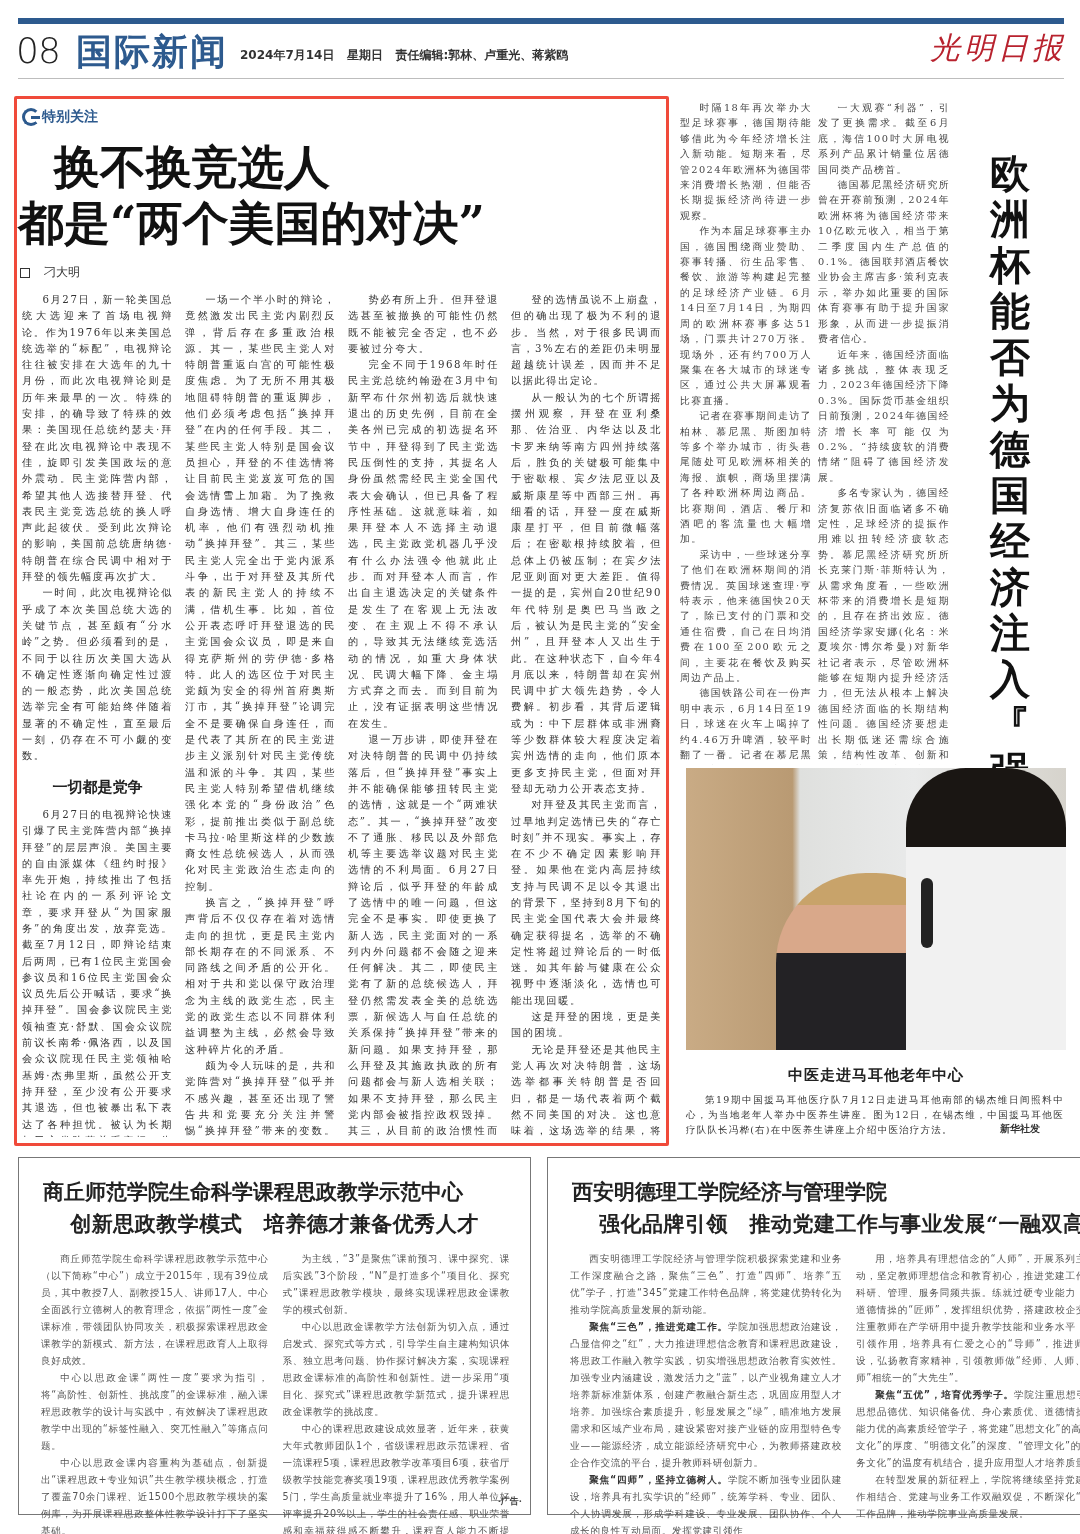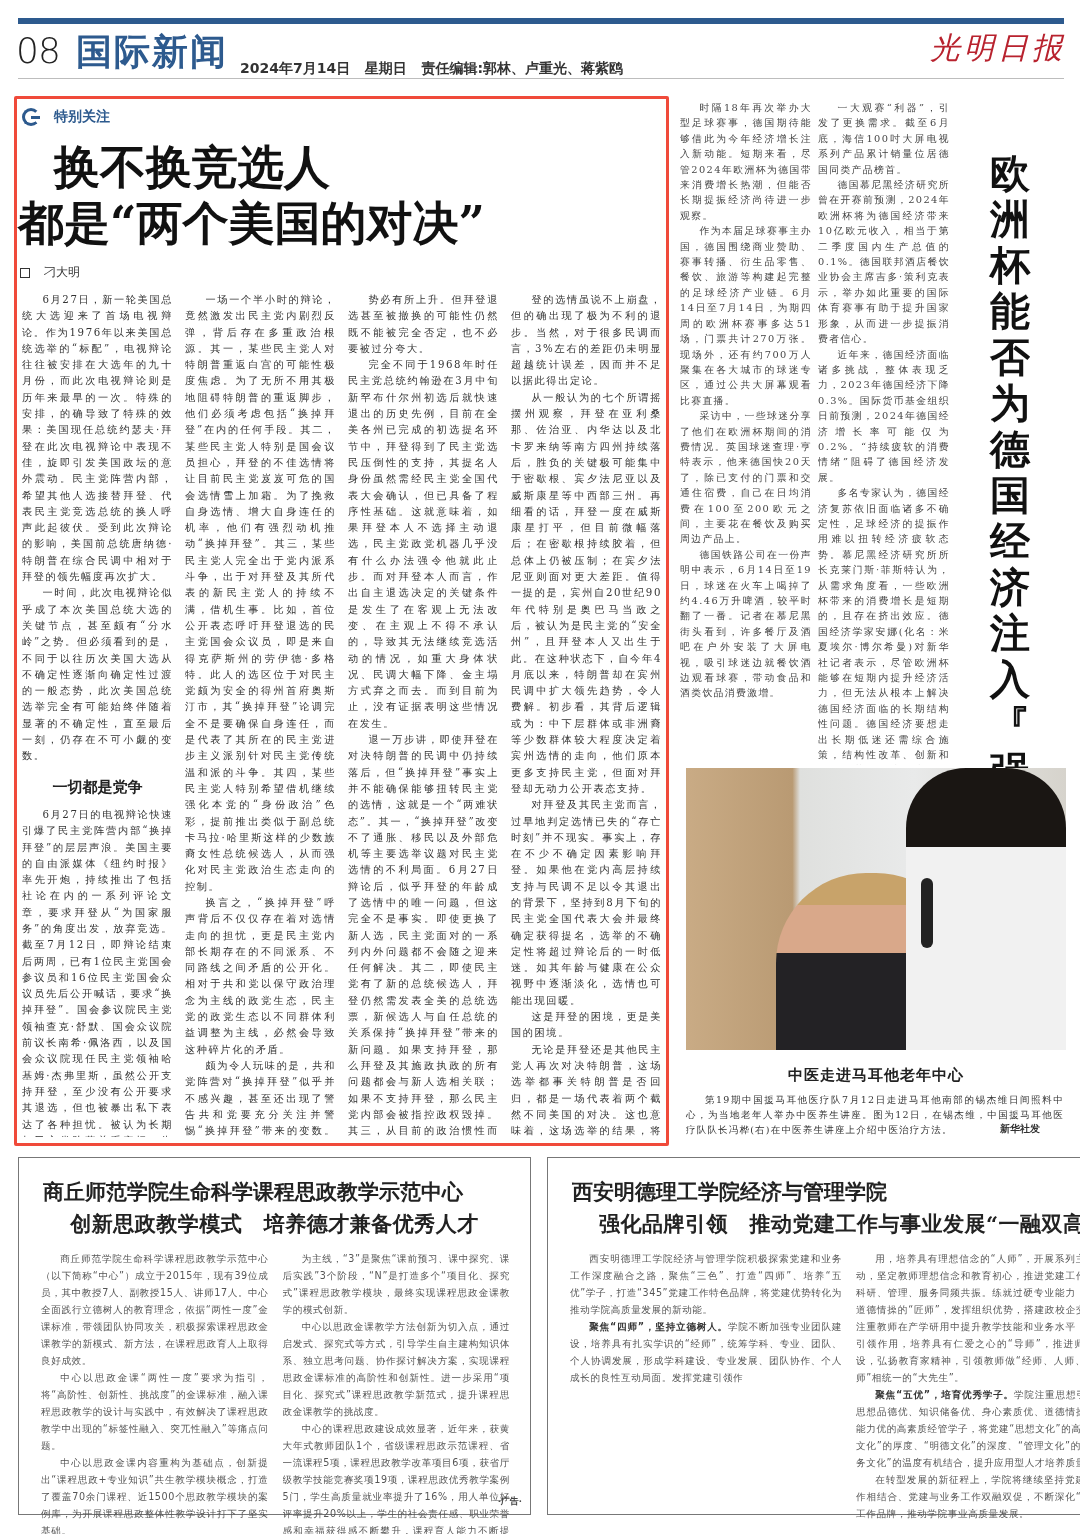--- a/index.html
+++ b/index.html
@@ -5,26 +5,26 @@
   * { box-sizing: border-box; margin: 0; padding: 0; }
   body {
     width: 1080px; height: 1534px; background: #ffffff; position: relative; overflow: hidden;
     font-family: "DejaVu Serif", "Liberation Serif", serif; color: #2a2a2a;
   }
   .abs { position: absolute; }
   
   .top-bar { left: 18px; top: 18px; width: 1046px; height: 6px; background: #2d5a8e; }
   .page-num { left: 16px; top: 30px; font-family: "DejaVu Sans", sans-serif; font-size: 36px; color: #222; font-weight: 300; letter-spacing: -1px; }
   .section-title { left: 76px; top: 28px; font-family: "DejaVu Serif", serif; font-size: 36px; font-weight: bold; color: #2d5a8e; letter-spacing: 2px; }
-  .issue-meta { left: 240px; top: 60px; font-family: "DejaVu Sans", sans-serif; font-size: 14px; color: #333; font-weight: bold; text-align: center; }
+  .issue-meta { left: 240px; top: 47px; font-family: "DejaVu Sans", sans-serif; font-size: 12px; color: #333; font-weight: bold; text-align: center; }
   .logo { left: 930px; top: 28px; font-family: "DejaVu Serif", serif; font-size: 30px; color: #b8222e; font-style: italic; letter-spacing: 4px; }
   .head-rule { left: 18px; top: 78px; width: 1046px; height: 1px; background: #bdbdbd; }
   
   .feature-box { left: 14px; top: 96px; width: 655px; height: 1050px; border: 3px solid #f04a3a; border-radius: 2px; }
-  .special-tag { left: 22px; top: 108px; font-family: "DejaVu Sans", sans-serif; font-size: 14px; font-weight: bold; color: #2d5a8e; display: flex; align-items: center; gap: 14px; }
+  .special-tag { left: 22px; top: 108px; font-family: "DejaVu Sans", sans-serif; font-size: 14px; font-weight: bold; color: #2d5a8e; display: flex; align-items: center; gap: 2px; }
   .g-icon { width: 18px; height: 18px; border: 3px solid #2d5a8e; border-right-color: transparent; border-radius: 50%; display: inline-block; position: relative; }
   .g-icon::after { content: ""; position: absolute; right: -3px; top: 5px; width: 9px; height: 3px; background: #2d5a8e; }
   .headline { left: 18px; font-family: "DejaVu Serif", serif; font-weight: bold; font-size: 46px; color: #111; letter-spacing: 0px; line-height: 54px; }
   .hl1 { top: 140px; padding-left: 36px; } .hl2 { top: 196px; }
   .byline { left: 20px; top: 264px; font-size: 12px; color: #333; display: flex; align-items: center; gap: 14px; }
   .box-sq { width: 10px; height: 10px; border: 1px solid #333; display: inline-block; }
   .cols4 { left: 22px; top: 292px; width: 640px; height: 845px; display: grid; grid-template-columns: repeat(4, 1fr); column-gap: 12px; }
   .col { font-size: 10.2px; line-height: 16.3px; text-align: justify; letter-spacing: 1.6px; color: #333; overflow: hidden; }
   .col p { text-indent: 2em; }
   .subhead { font-family: "DejaVu Sans", sans-serif; font-weight: bold; font-size: 15px; text-align: center; color: #222; margin: 14px 0 12px; text-indent: 0 !important; letter-spacing: 0; }
@@ -103,20 +103,21 @@
     <p>这是拜登的困境，更是美国的困境。</p>
     <p>无论是拜登还是其他民主党人再次对决特朗普，这场选举都事关特朗普是否回归，都是一场代表着两个截然不同美国的对决。这也意味着，这场选举的结果，将决定着美国国家道路的重大方向，持续加速着百年变局的历史演进。</p>
 
   </div>
 </div>
 
 <div class="abs euro-cols">
   <div class="col">
     <p>时隔18年再次举办大型足球赛事，德国期待能够借此为今年经济增长注入新动能。短期来看，尽管2024年欧洲杯为德国带来消费增长热潮，但能否长期提振经济尚待进一步观察。</p>
     <p>作为本届足球赛事主办国，德国围绕商业赞助、赛事转播、衍生品零售、餐饮、旅游等构建起完整的足球经济产业链。6月14日至7月14日，为期四周的欧洲杯赛事多达51场，门票共计270万张。现场外，还有约700万人聚集在各大城市的球迷专区，通过公共大屏幕观看比赛直播。</p>
+    <p>记者在赛事期间走访了柏林、慕尼黑、斯图加特等多个举办城市，街头巷尾随处可见欧洲杯相关的海报、旗帜，商场里摆满了各种欧洲杯周边商品。比赛期间，酒店、餐厅和酒吧的客流量也大幅增加。</p>
     <p>采访中，一些球迷分享了他们在欧洲杯期间的消费情况。英国球迷查理·亨特表示，他来德国快20天了，除已支付的门票和交通住宿费，自己在日均消费在100至200欧元之间，主要花在餐饮及购买周边产品上。</p>
     <p>德国铁路公司在一份声明中表示，6月14日至19日，球迷在火车上喝掉了约4.46万升啤酒，较平时翻了一番。记者在慕尼黑街头看到，许多餐厅及酒吧在户外安装了大屏电视，吸引球迷边就餐饮酒边观看球赛，带动食品和酒类饮品消费激增。</p>
 
   </div>
   <div class="col">
     <p>一大观赛“利器”，引发了更换需求。截至6月底，海信100吋大屏电视系列产品累计销量位居德国同类产品榜首。</p>
     <p>德国慕尼黑经济研究所曾在开赛前预测，2024年欧洲杯将为德国经济带来10亿欧元收入，相当于第二季度国内生产总值的0.1%。德国联邦酒店餐饮业协会主席吉多·策利克表示，举办如此重要的国际体育赛事有助于提升国家形象，从而进一步提振消费者信心。</p>
     <p>近年来，德国经济面临诸多挑战，整体表现乏力，2023年德国经济下降0.3%。国际货币基金组织日前预测，2024年德国经济增长率可能仅为0.2%。“持续疲软的消费情绪”阻碍了德国经济发展。</p>
     <p>多名专家认为，德国经济复苏依旧面临诸多不确定性，足球经济的提振作用难以扭转经济疲软态势。慕尼黑经济研究所所长克莱门斯·菲斯特认为，从需求角度看，一些欧洲杯带来的消费增长是短期的，且存在挤出效应。德国经济学家安娜(化名：米夏埃尔·博尔希曼)对新华社记者表示，尽管欧洲杯能够在短期内提升经济活力，但无法从根本上解决德国经济面临的长期结构性问题。德国经济要想走出长期低迷还需综合施策，结构性改革、创新和投资是关键，这些举措能够帮助德国实现真正的经济复苏。</p>
 
@@ -170,20 +171,21 @@
   </div>
   <div class="ad-tag">·广告·</div>
 </div>
 
 <div class="abs ad-box ad-right">
   <div class="ad-org">西安明德理工学院经济与管理学院</div>
   <div class="ad-title">强化品牌引领　推动党建工作与事业发展“一融双高”</div>
   <div class="ad-body">
     <div class="col">
       <p>西安明德理工学院经济与管理学院积极探索党建和业务工作深度融合之路，聚焦“三色”、打造“四师”、培养“五优”学子，打造“345”党建工作特色品牌，将党建优势转化为推动学院高质量发展的新动能。</p>
+      <p><b>聚焦“三色”，推进党建工作。</b>学院加强思想政治建设，凸显信仰之“红”，大力推进理想信念教育和课程思政建设，将思政工作融入教学实践，切实增强思想政治教育实效性。加强专业内涵建设，激发活力之“蓝”，以产业视角建立人才培养新标准新体系，创建产教融合新生态，巩固应用型人才培养。加强综合素质提升，彰显发展之“绿”，瞄准地方发展需求和区域产业布局，建设紧密对接产业链的应用型特色专业——能源经济，成立能源经济研究中心，为教师搭建政校企合作交流的平台，提升教师科研创新力。</p>
       <p><b>聚焦“四师”，坚持立德树人。</b>学院不断加强专业团队建设，培养具有扎实学识的“经师”，统筹学科、专业、团队、个人协调发展，形成学科建设、专业发展、团队协作、个人成长的良性互动局面。发挥党建引领作</p>
     </div>
     <div class="col">
       <p>用，培养具有理想信念的“人师”，开展系列主题党日活动，坚定教师理想信念和教育初心，推进党建工作与教学、科研、管理、服务同频共振。练就过硬专业能力，培养具有道德情操的“匠师”，发挥组织优势，搭建政校企交流平台，注重教师在产学研用中提升教学技能和业务水平，提升思政引领作用，培养具有仁爱之心的“导师”，推进师德师风建设，弘扬教育家精神，引领教师做“经师、人师、匠师、导师”相统一的“大先生”。</p>
       <p><b>聚焦“五优”，培育优秀学子。</b>学院注重思想引领，培育思想品德优、知识储备优、身心素质优、道德情操优、专业能力优的高素质经管学子，将党建“思想文化”的高度、“学术文化”的厚度、“明德文化”的深度、“管理文化”的宽度和“服务文化”的温度有机结合，提升应用型人才培养质量。</p>
       <p>在转型发展的新征程上，学院将继续坚持党建与思政工作相结合、党建与业务工作双融双促，不断深化“345”党建工作品牌，推动学院事业高质量发展。</p>
 
     </div>
   </div>
   <div class="ad-tag">·广告·</div>

